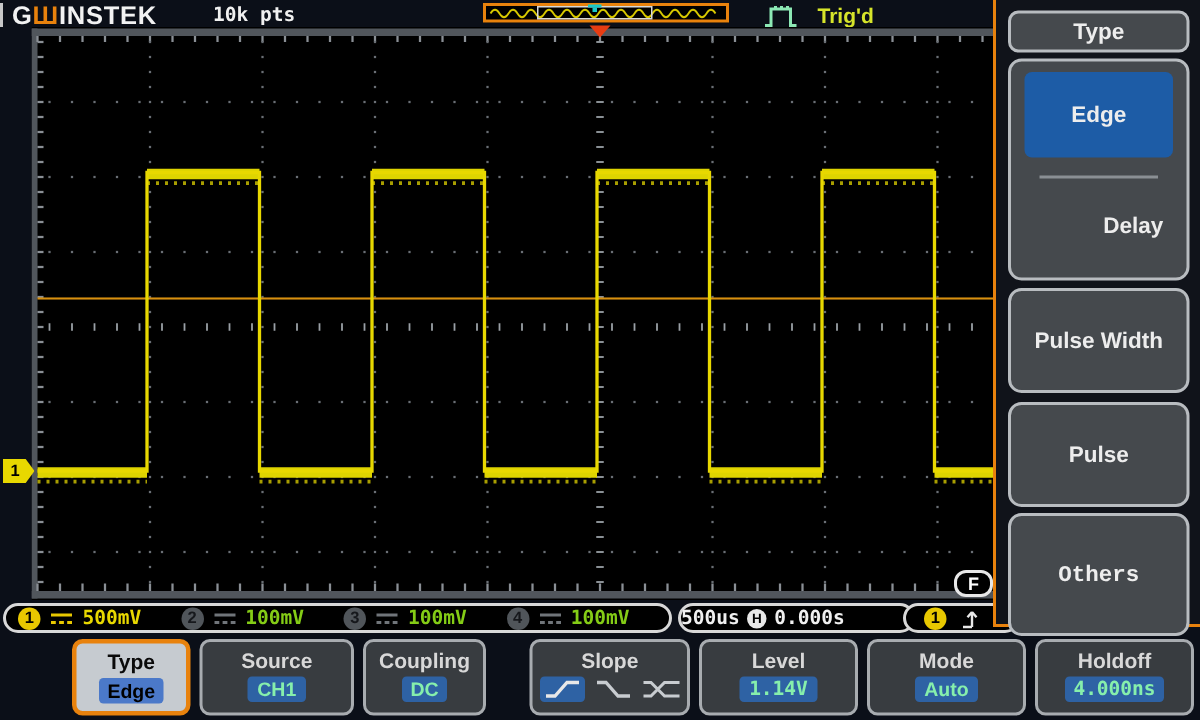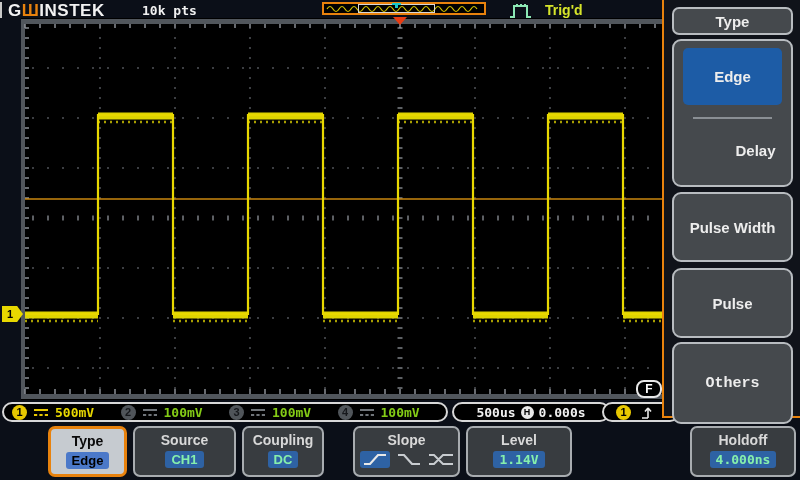--- a/index.html
+++ b/index.html
@@ -27,21 +27,21 @@
              clip-path:polygon(0 0,72% 0,100% 50%,72% 100%,0 100%);
              color:#000;font-weight:bold;font-size:11px;display:flex;align-items:center;justify-content:center;padding-right:5px;box-sizing:border-box;}
   .fbox{position:absolute;left:636px;top:380px;width:26px;height:18px;background:#000;border:2px solid #e8e8e8;
         border-radius:8px;box-sizing:border-box;color:#fff;font-weight:bold;font-size:12px;
         display:flex;align-items:center;justify-content:center;}
 
   
   .sbox{position:absolute;top:402px;height:20px;background:#000;border:2px solid #d8d8d8;border-radius:10px;
         box-sizing:border-box;display:flex;align-items:center;}
   .chansbox{left:2px;width:446px;padding-left:8px;}
-  .timebox{left:452px;width:158px;justify-content:center;gap:5px;}
+  .timebox{left:452px;width:158px;justify-content:flex-start;gap:5px;}
   .trigbox{left:602px;width:78px;padding-left:12px;gap:10px;}
   .chan{display:flex;align-items:center;gap:6px;width:110px;}
   .cnum{width:15px;height:15px;border-radius:50%;font-size:11px;font-weight:bold;
         display:inline-flex;align-items:center;justify-content:center;flex:0 0 15px;}
   .cnum.on{background:#e8c800;color:#000;}
   .cnum.off{background:#50555a;color:#16181c;}
   .cval{font-size:13px;font-weight:bold;}
   .cval.on{color:#e8d800;} .cval.off{color:#84cc16;}
   .tb-txt{color:#f0f0f0;font-size:13px;font-weight:bold;}
   .hcirc{width:13px;height:13px;border-radius:50%;background:#e8e8e8;color:#000;font-size:9px;font-weight:bold;
@@ -914,20 +914,24 @@
         </svg>
       <svg width="26" height="15">
           <path d="M1,12 h5 l9,-9 h10 M1,3 h5 l9,9 h10" stroke="#c8ccd0" stroke-width="2" fill="none"></path>
         </svg>
     </div>
   </div>
   <div class="bbtn" style="left:466px;width:106px;">
     <div class="lbl">Level</div>
     <span class="badge mono">1.14V</span>
   </div>
+  <div class="bbtn" style="left:578px;width:106px;">
+    <div class="lbl">Mode</div>
+    <span class="badge">Auto</span>
+  </div>
   <div class="bbtn holdoff-z" style="left:690px;width:106px;">
     <div class="lbl">Holdoff</div>
     <span class="badge mono">4.000ns</span>
   </div>
 
   <div class="sidemenu">
     <div class="side-btn side-header">Type</div>
     <div class="side-btn side-group">
       <div class="edge-sel">Edge</div>
       <div class="divider"></div>

